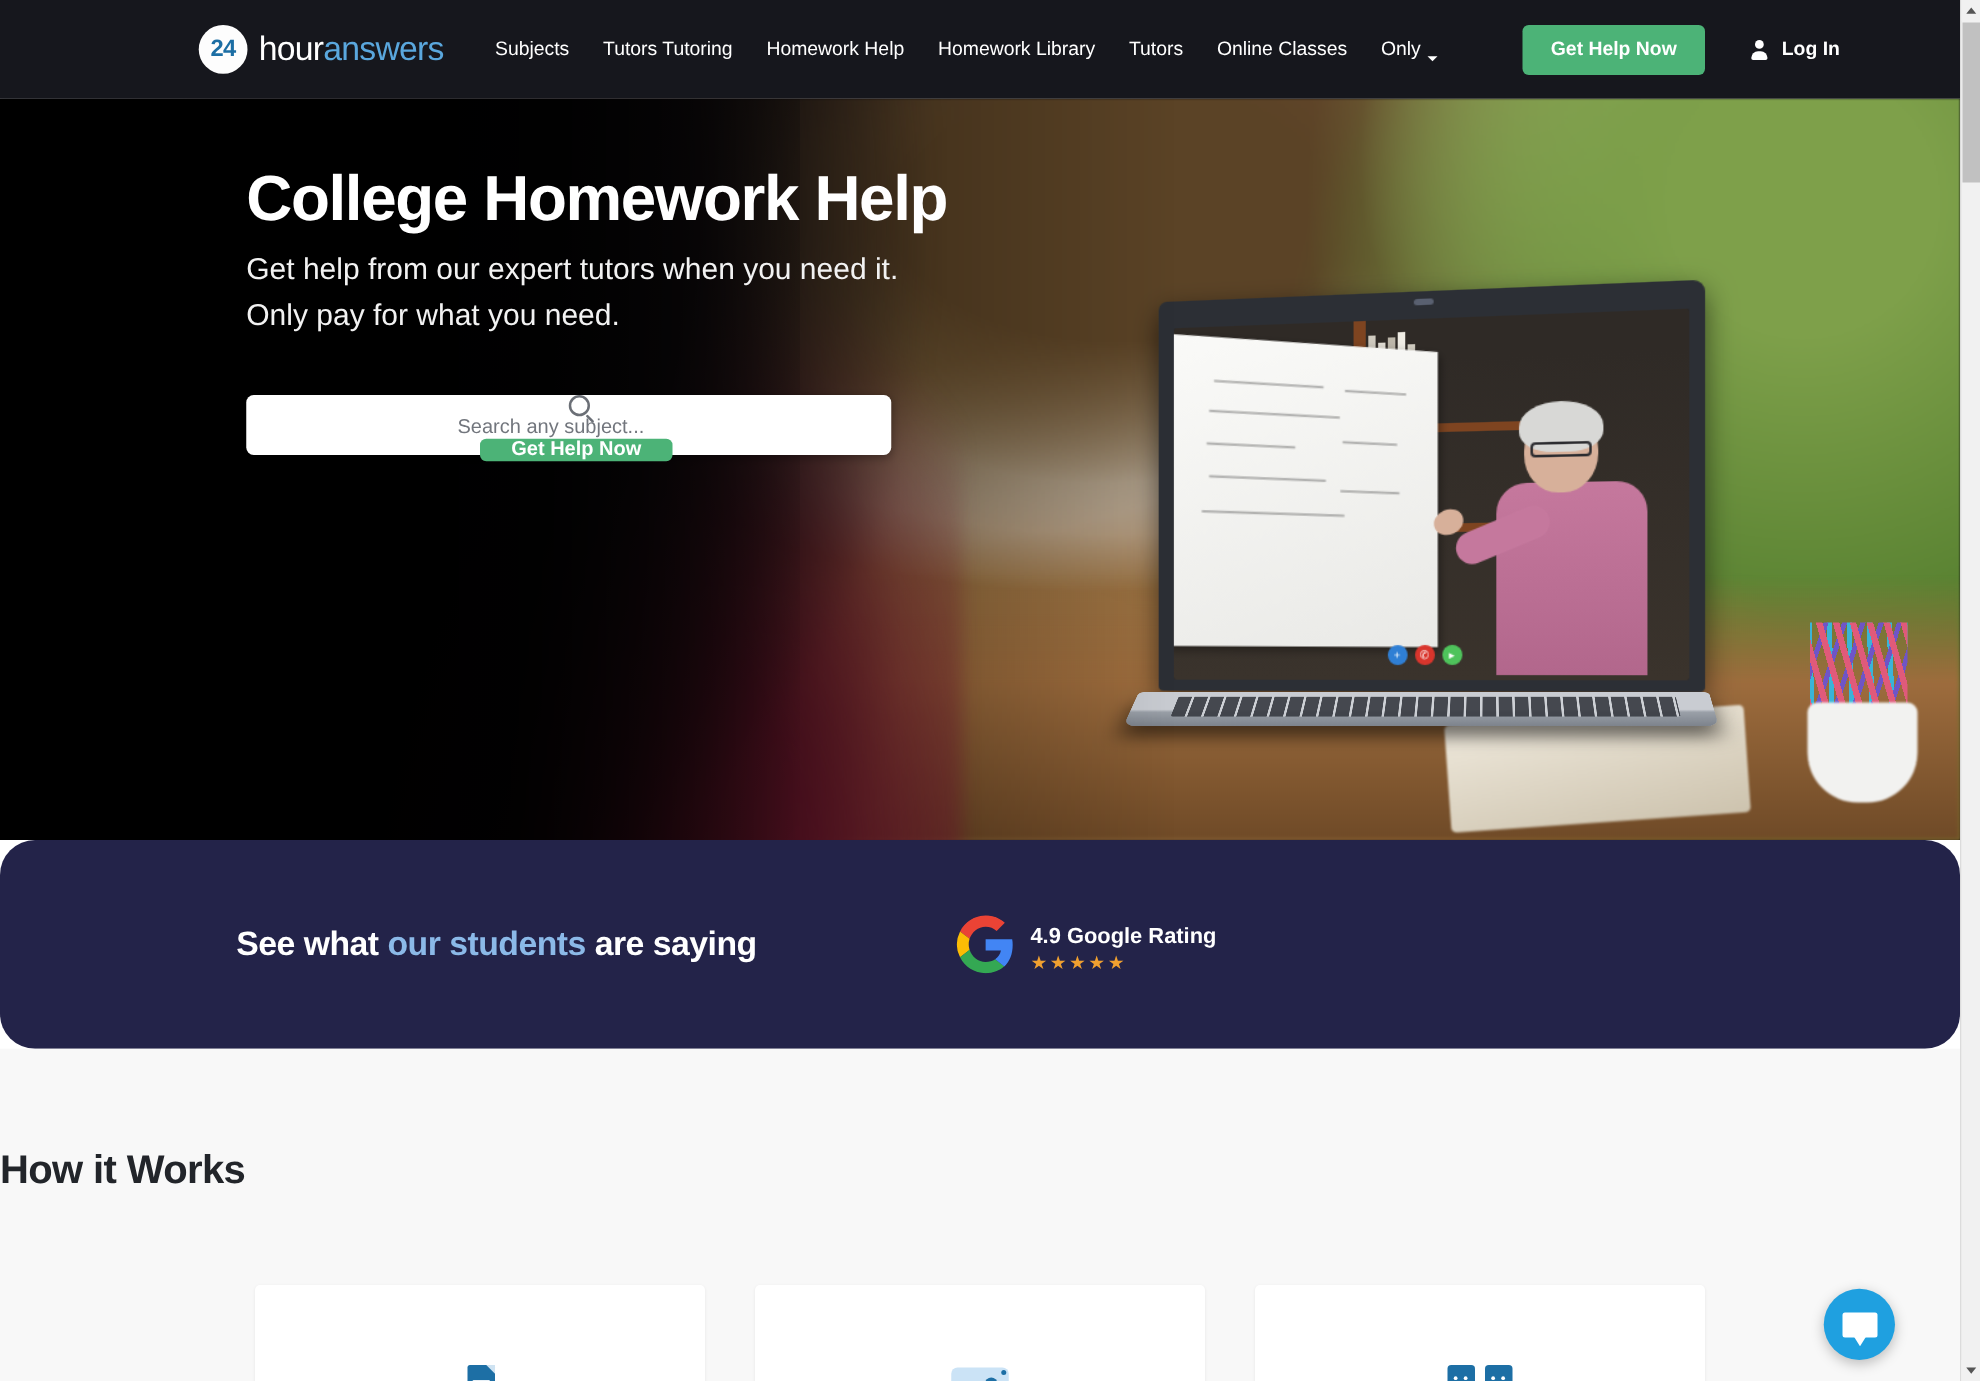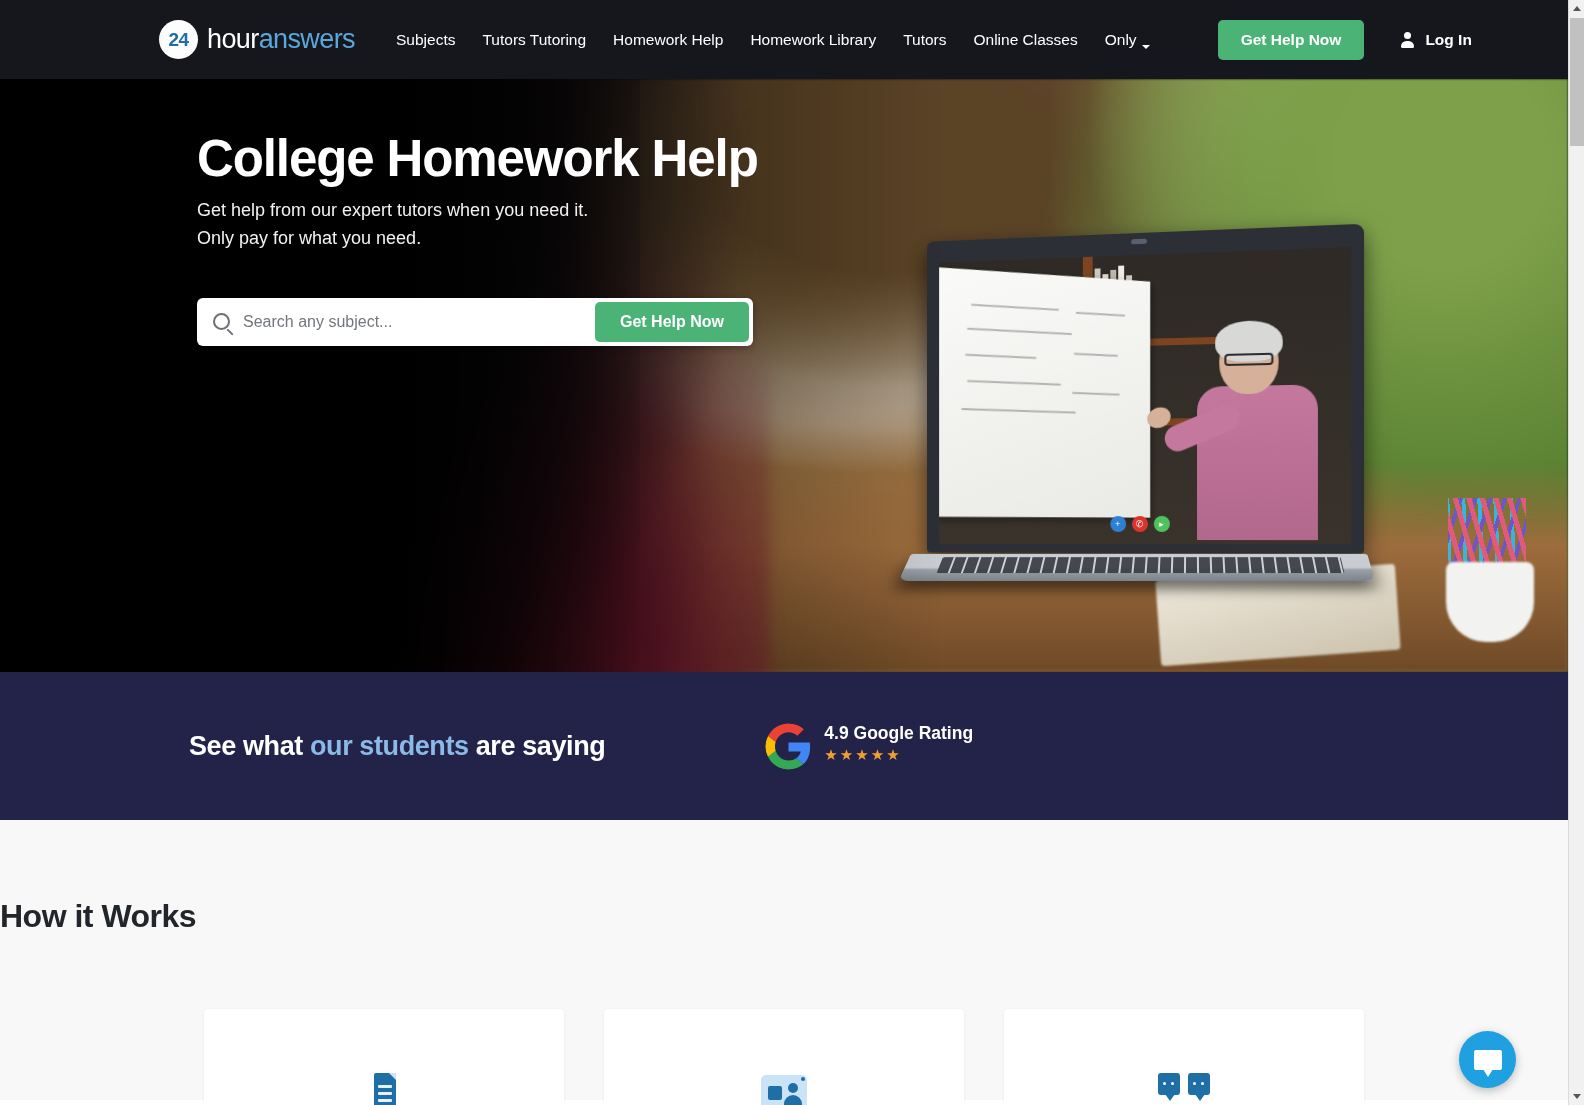--- a/index.html
+++ b/index.html
@@ -148,52 +148,52 @@
     filter: blur(0.6px); }
   .papers { position:absolute; right:170px; bottom:14px; width:240px; height:86px;
     background: linear-gradient(170deg,#efe9dc,#cdc3ae); border-radius:4px; transform:rotate(-4deg); filter:blur(1px); }
   .hero-vignette {
     position:absolute; inset:0;
     background: linear-gradient(90deg, rgba(0,0,0,0.95) 0%, rgba(0,0,0,0.85) 26%, rgba(0,0,0,0.25) 46%, rgba(0,0,0,0) 60%);
   }
 
   .hero-content { position: relative; padding-left: 197px; padding-top: 52px; }
   .hero-title { color:#fff; font-size: 51px; font-weight: bold; letter-spacing:-1.1px; line-height:1.1; }
-  .hero-sub { color:#f2f2f2; font-size: 18px; line-height: 1.55; margin-top: 10px; }
+  .hero-sub { color:#f2f2f2; font-size: 24px; line-height: 1.55; margin-top: 10px; }
 
   .search-wrap {
-    margin-top: 45px; width: 556px; height: 48px;
+    margin-top: 45px; width: 516px; height: 48px;
     background:#fff; border-radius: 6px; display:flex; align-items:center;
-    padding: 0 0 0 16px; box-shadow: 0 2px 8px rgba(0,0,0,0.3);
+    padding: 0 0 0 16px; box-shadow: 0 2px 8px rgba(0,0,0,0.3); flex-direction: column;
   }
   .search-icon { width:17px; height:17px; border:2px solid #6b6f76; border-radius:50%; position:relative; flex:none; }
   .search-icon::after { content:""; position:absolute; right:-6px; bottom:-5px; width:8px; height:2px; background:#6b6f76; transform:rotate(45deg); border-radius:1px; }
   .search-input {
     flex:1; border:none; outline:none; font-size:16px; color:#3b3f45;
     padding-left: 13px; font-family:"Liberation Sans", sans-serif; background:transparent;
   }
   .search-input::placeholder { color:#72767d; }
   .search-btn {
     height: 40px; margin-right: 4px; background:#4cb377; color:#fff; border:none;
     border-radius: 5px; font-size:16px; font-weight:bold; padding: 0 25px; cursor:pointer;
     font-family:"Liberation Sans", sans-serif;
   }
 
   
   .band {
-    height: 148px; background:#232349;
-    display:flex; align-items:center;
+    height: 167px; background:#232349;
+    display:flex; align-items:center;border-radius:28px;
   }
   .band-title { padding-left: 189px; font-size: 27px; font-weight:bold; color:#ffffff; letter-spacing:-0.4px; white-space:nowrap; }
   .band-title .accent { color:#8bb9e8; }
   .band-mid { margin-left: 155px; display:flex; align-items:center; gap:9px; color:#fff; font-size:17px; white-space:nowrap; }
   .band-mid b { font-weight:bold; }
   .tp-star { color:#00b67a; font-size:22px; line-height:1; }
   .tp-name { font-size:21px; letter-spacing:-0.3px; }
-  .band-right { margin-left: 160px; display:flex; align-items:flex-start; gap:12px; }
+  .band-right { margin-left: 160px; display:flex; align-items:flex-end; gap:12px; }
   .g-logo { width:47px; height:47px; position:relative; border-radius:50%; overflow:hidden; flex:none; }
   .g-logo svg { display:block; }
   .g-text { font-size:17.5px; font-weight:bold; color:#fff; }
   .g-stars { color:#f0a030; font-size:15px; letter-spacing:2px; margin-top:2px; }
 
   
   .how { background:#f8f8f8; height: 280px; }
   .how-title { text-align:left; padding-top: 78px; font-size: 32px; font-weight:bold; color:#22252a; letter-spacing:-0.5px; }
   .cards { display:flex; justify-content:center; gap: 40px; margin-top: 74px; }
   .card {

